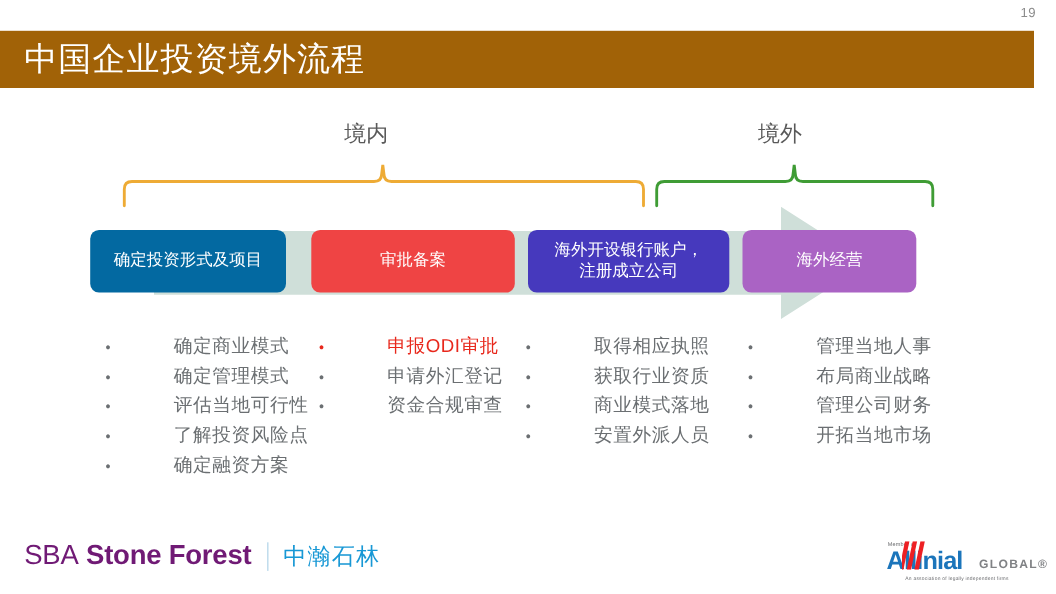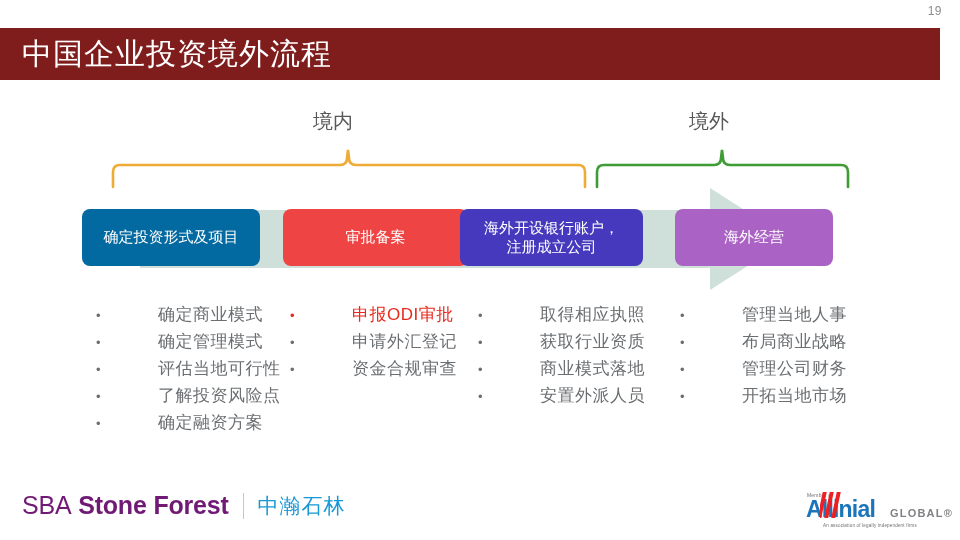--- a/index.html
+++ b/index.html
@@ -26,21 +26,21 @@
     letter-spacing: 0.5px;
   }
 
   
   .title-bar {
     position: absolute;
     left: 0;
     top: 28px;
     width: 940px;
     height: 52px;
-    background: #7f1d1d;
+    background: #a16207;
   }
   .title-bar .title-text {
     position: absolute;
     left: 22px;
     top: 50%;
     transform: translateY(-50%);
     font-size: 30px;
     color: #ffffff;
     letter-spacing: 1px;
     white-space: nowrap;
@@ -86,21 +86,21 @@
     justify-content: center;
     text-align: center;
     color: #ffffff;
     font-size: 15px;
     line-height: 1.25;
     box-sizing: border-box;
     padding: 0 6px;
   }
   .flow-box.b1 { left: 82px;  width: 178px; background: #0369a1; }
   .flow-box.b2 { left: 283px; width: 185px; background: #ef4444; }
-  .flow-box.b3 { left: 460px; width: 183px; background: #4639bd; }
+  .flow-box.b3 { left: 480px; width: 183px; background: #4639bd; }
   .flow-box.b4 { left: 675px; width: 158px; background: #aa63c4; }
   .flow-box .line2 { display: block; }
 
   
   .bullet-col {
     position: absolute;
     top: 302px;
   }
   .bullet-col.c1 { left: 96px;  width: 195px; }
   .bullet-col.c2 { left: 290px; width: 190px; }

